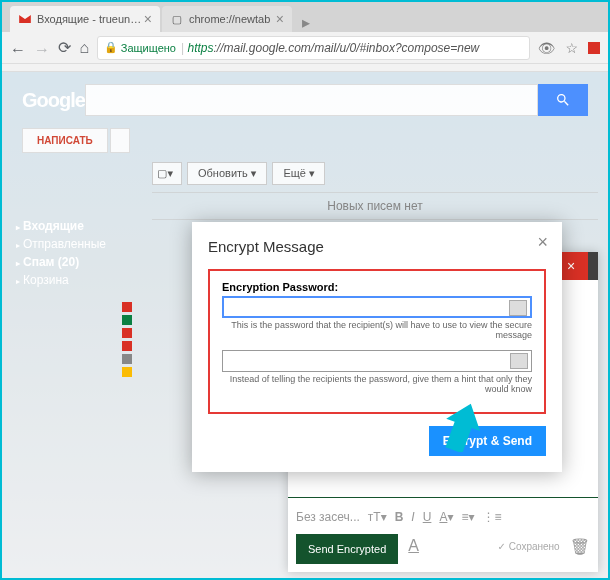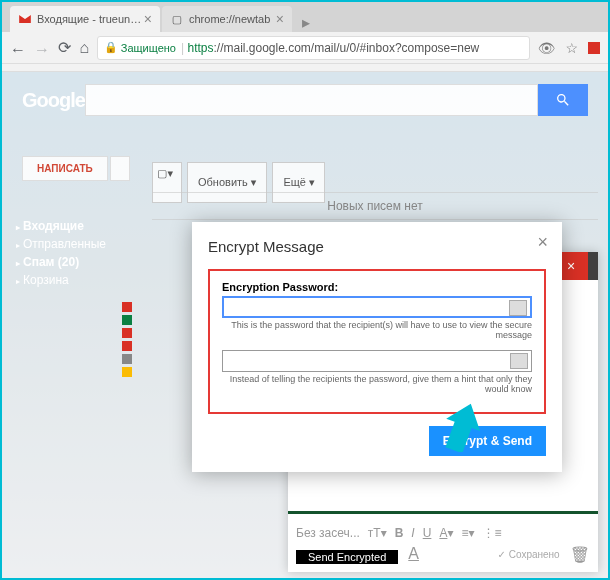--- a/index.html
+++ b/index.html
@@ -12,64 +12,64 @@
 .tab.inactive { background: #e0e0e0; }
 .tab-icon { width: 14px; height: 14px; margin-right: 5px; display: inline-flex; align-items: center; justify-content: center; }
 .tab-close { margin-left: auto; color: #888; font-size: 14px; cursor: pointer; }
 .tab-title { white-space: nowrap; overflow: hidden; text-overflow: ellipsis; flex: 1; }
 .new-tab { color: #888; font-size: 16px; padding: 0 8px; cursor: pointer; }
 
 .nav-bar { display: flex; align-items: center; height: 32px; padding: 0 8px; gap: 8px; background: #f2f2f2; border-bottom: 1px solid #ddd; }
 .nav-icon { color: #5f6368; font-size: 16px; cursor: pointer; display: inline-flex; }
 .address-bar { flex: 1; display: flex; align-items: center; background: #fff; border: 1px solid #ddd; border-radius: 3px; height: 24px; padding: 0 6px; font-size: 12px; }
 .lock-area { display: flex; align-items: center; color: #0b8043; font-size: 11px; gap: 3px; margin-right: 5px; }
-.url-text { color: #555; }
+.url-text { color: #555; font-style: italic; }
 .url-https { color: #0b8043; }
 .bookmark-bar { height: 8px; background: #f2f2f2; border-bottom: 1px solid #ddd; }
 
 
 .gmail-bg { position: relative; height: 508px; background: linear-gradient(to bottom, #a8c5d8 0%, #b8c8d0 40%, #d8dce0 100%); overflow: hidden; }
 .overlay-dim { position: absolute; inset: 0; background: rgba(255,255,255,0.55); }
 .gmail-content { position: relative; height: 100%; }
 
 .google-header { display: flex; align-items: center; padding: 12px 20px; }
 .google-logo { font-size: 20px; font-weight: bold; color: #fff; font-family: Arial; letter-spacing: -1px; }
 .search-box { flex: 1; height: 32px; background: rgba(255,255,255,0.9); border: 1px solid #ddd; }
 .search-btn { width: 50px; height: 32px; background: #4d90fe; display: flex; align-items: center; justify-content: center; }
 
 .gmail-label { color: #fff; font-size: 17px; padding: 0 20px 10px; }
 .gmail-label::after { content: "▾"; font-size: 10px; margin-left: 3px; }
 
-.sidebar-actions { display: flex; gap: 2px; padding: 0 20px 10px; margin-top: 28px; }
+.sidebar-actions { display: flex; gap: 2px; padding: 0 20px 10px; }
 .compose-btn { background: rgba(255,255,255,0.85); color: #d14836; font-size: 10px; font-weight: bold; padding: 6px 14px; border: 1px solid #ddd; }
 .compose-split { background: rgba(255,255,255,0.85); border: 1px solid #ddd; width: 20px; }
 
 .sidebar { position: absolute; left: 14px; top: 145px; font-size: 12px; color: #fff; }
 .sidebar-item { padding: 2px 0; cursor: pointer; }
 .sidebar-item.bold { font-weight: bold; }
 .sidebar-item::before { content: "▸"; font-size: 8px; margin-right: 3px; }
 
 .toolbar { position: absolute; left: 150px; top: 90px; display: flex; gap: 5px; }
-.tb-btn { background: rgba(255,255,255,0.8); border: 1px solid #ccc; font-size: 11px; padding: 13px 10px; color: #555; }
+.tb-btn { background: rgba(255,255,255,0.8); border: 1px solid #ccc; font-size: 11px; padding: 4px 10px; color: #555; }
 .tb-btn.sq { width: 30px; padding: 4px; }
 
 .empty-msg { position: absolute; left: 150px; right: 10px; top: 120px; text-align: center; font-size: 12px; color: #888; padding: 6px; border-top: 1px solid rgba(200,200,200,0.6); border-bottom: 1px solid rgba(200,200,200,0.6); }
 
 .color-tags { position: absolute; left: 120px; top: 230px; display: flex; flex-direction: column; gap: 3px; }
 .color-tag { width: 10px; height: 10px; }
 
 
 .compose-panel { position: absolute; right: 10px; bottom: 8px; width: 310px; height: 320px; background: #fff; box-shadow: 0 0 10px rgba(0,0,0,0.2); }
 .compose-header { background: #404040; height: 28px; }
 .compose-red { position: absolute; right: 10px; top: 0; background: #d93025; width: 50px; height: 28px; display: flex; align-items: center; justify-content: center; gap: 8px; color: #fff; font-size: 14px; }
 .compose-body { padding: 20px 10px; font-size: 11px; color: #bbb; }
 .compose-lines { line-height: 18px; }
-.compose-footer { position: absolute; bottom: 0; left: 0; right: 0; padding: 8px; border-top: 3px solid #14532d; }
+.compose-footer { position: absolute; bottom: 0; left: 0; right: 0; padding: 8px; border-top: 1px solid #14532d; }
 .format-bar { display: flex; gap: 8px; align-items: center; color: #999; font-size: 12px; padding: 4px 0; }
-.send-enc { background: #000000; color: #fff; font-size: 11px; padding: 1px 12px; display: inline-block; margin-top: 6px; }
+.send-enc { background: #14532d; color: #fff; font-size: 11px; padding: 9px 12px; display: inline-block; margin-top: 6px; }
 
 
 .modal { position: absolute; left: 190px; top: 220px; width: 370px; background: #fff; box-shadow: 0 2px 20px rgba(0,0,0,0.3); z-index: 100; padding: 16px; }
 .modal-close { position: absolute; right: 14px; top: 10px; font-size: 18px; color: #888; cursor: pointer; }
 .modal-title { font-size: 15px; color: #333; margin-bottom: 14px; }
 .red-box { border: 2px solid #e53935; padding: 10px 12px; }
 .field-label { font-size: 11px; font-weight: bold; color: #000; margin-bottom: 3px; }
 .field-input { width: 100%; height: 22px; border: 1px solid #999; position: relative; }
 .field-input.focused { border: 2px solid #4d90fe; }
 .field-input::after { content: ""; position: absolute; right: 3px; top: 2px; width: 16px; height: 14px; background: #ddd; border: 1px solid #aaa; }

